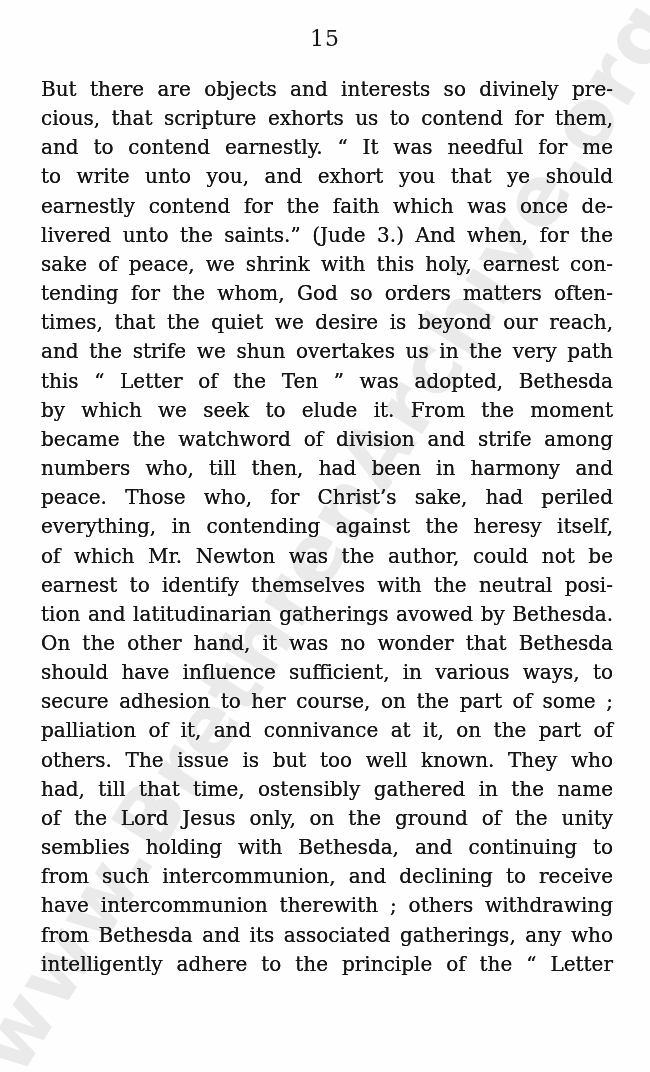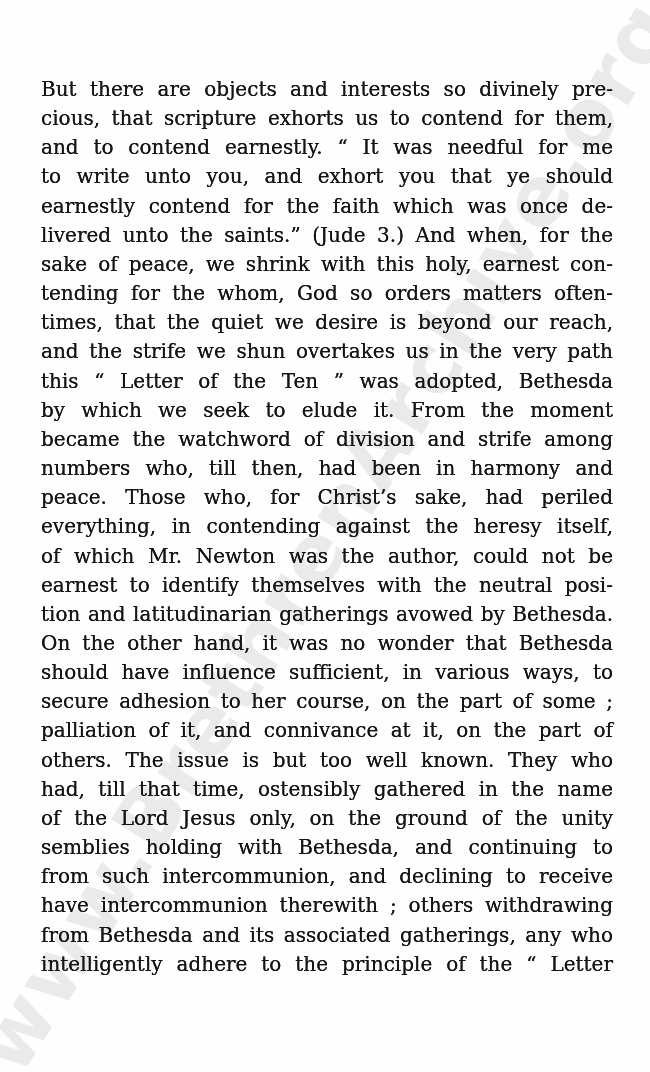--- a/index.html
+++ b/index.html
@@ -55,20 +55,21 @@
     text-align-last: justify;
     text-shadow: 0 0 0.5px currentColor;
     white-space: normal;
   }
 </style>
 </head>
 <body>
 
 <div class="sheet">
   <div class="watermark">www.BrethrenArchive.org</div>
+  <div class="page-number">15</div>
   <div class="text-block">
     <div class="line">But there are objects and interests so divinely pre-</div>
     <div class="line">cious, that scripture exhorts us to contend for them,</div>
     <div class="line">and to contend earnestly. “ It was needful for me</div>
     <div class="line">to write unto you, and exhort you that ye should</div>
     <div class="line">earnestly contend for the faith which was once de-</div>
     <div class="line">livered unto the saints.” (Jude 3.) And when, for the</div>
     <div class="line">sake of peace, we shrink with this holy, earnest con-</div>
     <div class="line">tending for the whom, God so orders matters often-</div>
     <div class="line">times, that the quiet we desire is beyond our reach,</div>

